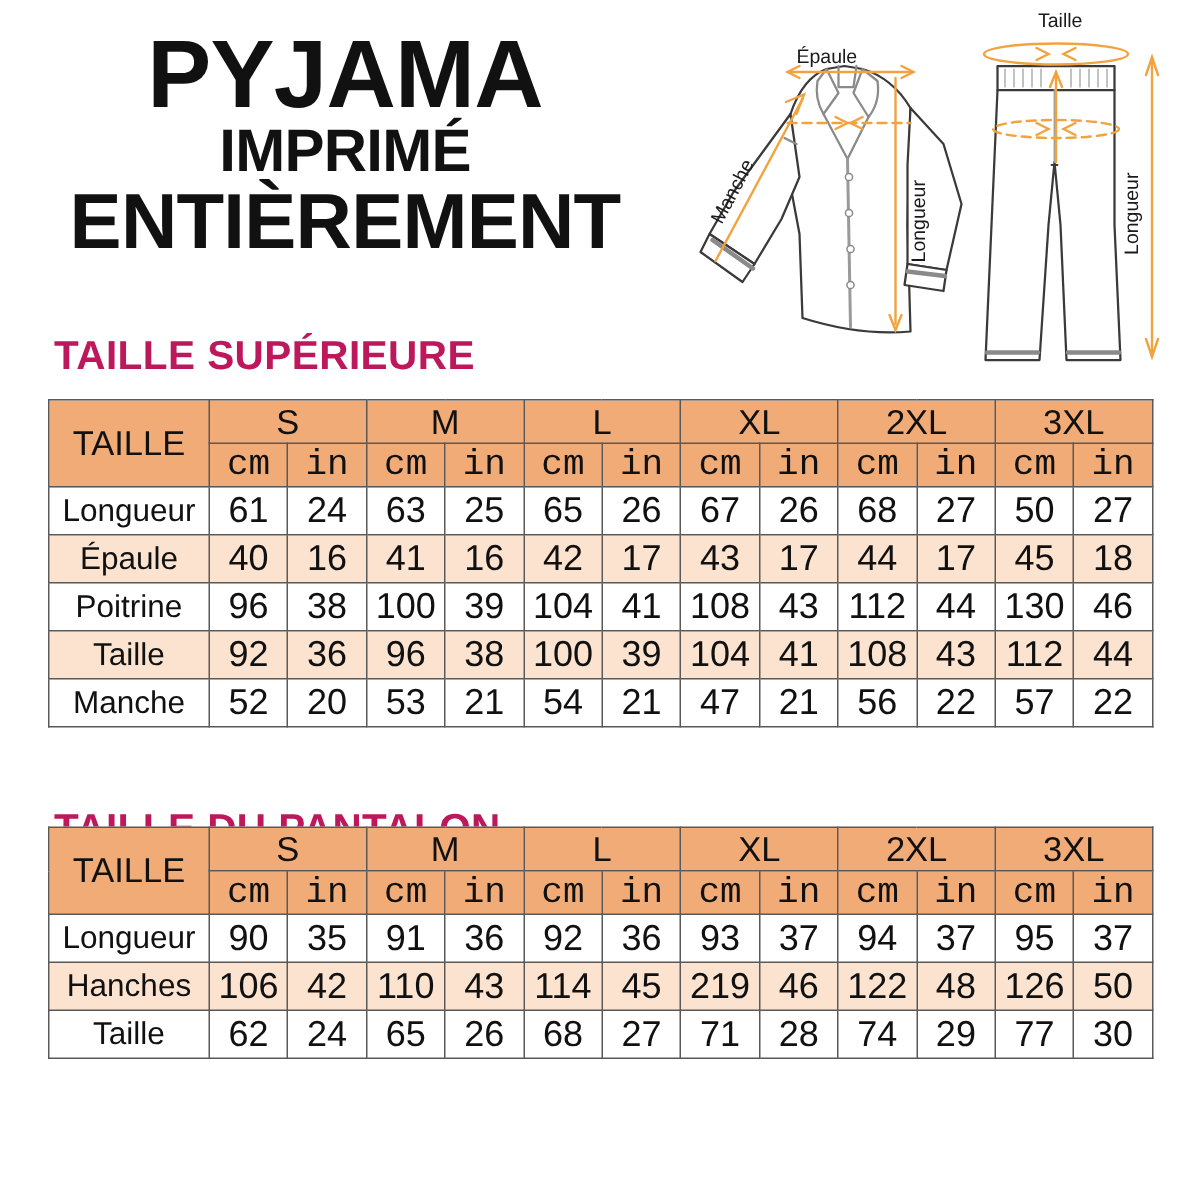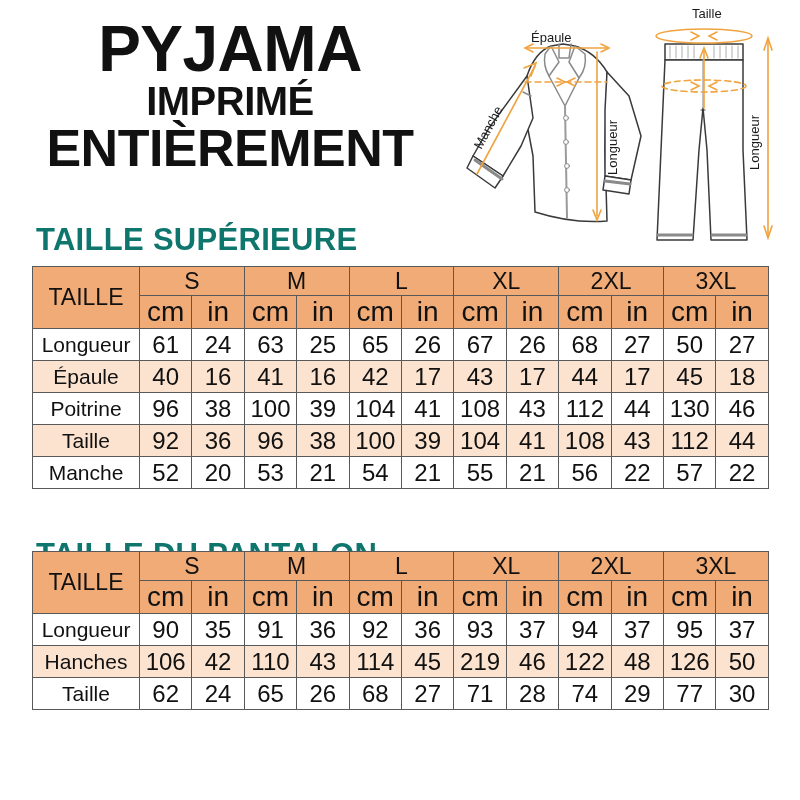--- a/index.html
+++ b/index.html
@@ -46,23 +46,23 @@
     letter-spacing: -0.5px;
     color: #111111;
     display: block;
     margin-top: 2px;
   }
 
   
   .section-heading {
     position: absolute;
     left: 36px;
-    font-size: 31px;
+    font-size: 27px;
     font-weight: 700;
-    color: #0f766e;
+    color: #be185d;
     letter-spacing: 0.3px;
   }
   #heading-top { top: 222px; }
   #heading-bottom { top: 537px; }
 
   
   .size-table {
     position: absolute;
     left: 32px;
     width: 736px;
@@ -92,21 +92,22 @@
     background: #f1ab77;
     font-size: 23px;
     height: 56px;
     color: #111111;
   }
   .hdr-size {
     height: 28px;
   }
   .hdr-unit {
     height: 28px;
-    font-size: 28px;
+    font-size: 24px;
+    font-family: Liberation Mono, monospace;
   }
   .row-label {
     font-size: 21px;
     height: 31px;
     color: #111111;
   }
   .row-val {
     font-size: 24px;
     height: 31px;
     color: #111111;
@@ -367,21 +368,21 @@
         <td class="row-val">44</td>
       </tr>
       <tr class="norm">
         <td class="row-label">Manche</td>
         <td class="row-val">52</td>
         <td class="row-val">20</td>
         <td class="row-val">53</td>
         <td class="row-val">21</td>
         <td class="row-val">54</td>
         <td class="row-val">21</td>
-        <td class="row-val">55</td>
+        <td class="row-val">47</td>
         <td class="row-val">21</td>
         <td class="row-val">56</td>
         <td class="row-val">22</td>
         <td class="row-val">57</td>
         <td class="row-val">22</td>
       </tr>
     </tbody>
 </table>
 
 <div class="section-heading" id="heading-bottom">TAILLE DU PANTALON</div>

